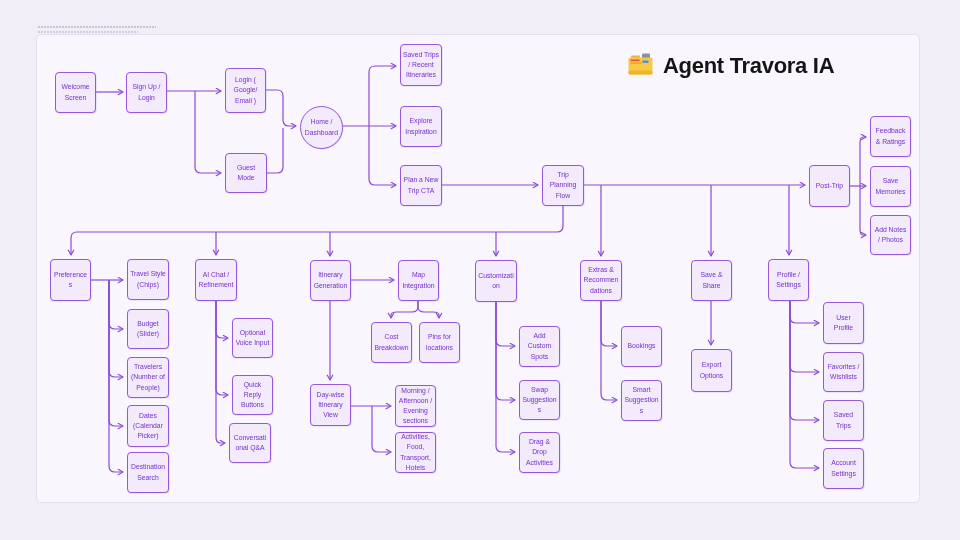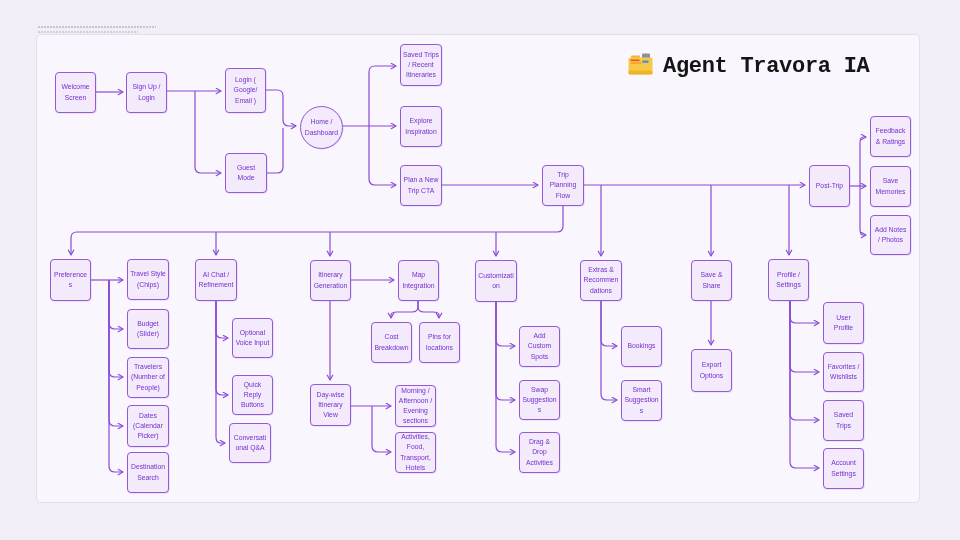--- a/index.html
+++ b/index.html
@@ -34,21 +34,21 @@
     font-weight:500;
     display:flex; align-items:center; justify-content:center;
     text-align:center;
     padding:2px;
     overflow-wrap:anywhere;
     box-shadow:0.5px 0.5px 0 rgba(148,88,216,.25);
   }
   .node.circle { border-radius:50%; }
   #title-block {
     position:absolute; left:627px; top:51px;
-    display:flex; align-items:center; gap:9px;font-family:Liberation Mono, monospace;
+    display:flex; align-items:center; gap:9px;
   }
   #title-block .ttl {
     font-size:22px; font-weight:700; color:#151515; letter-spacing:-0.3px;
     white-space:nowrap;
   }
 </style>
 </head>
 <body>
 
 <div id="stage">

